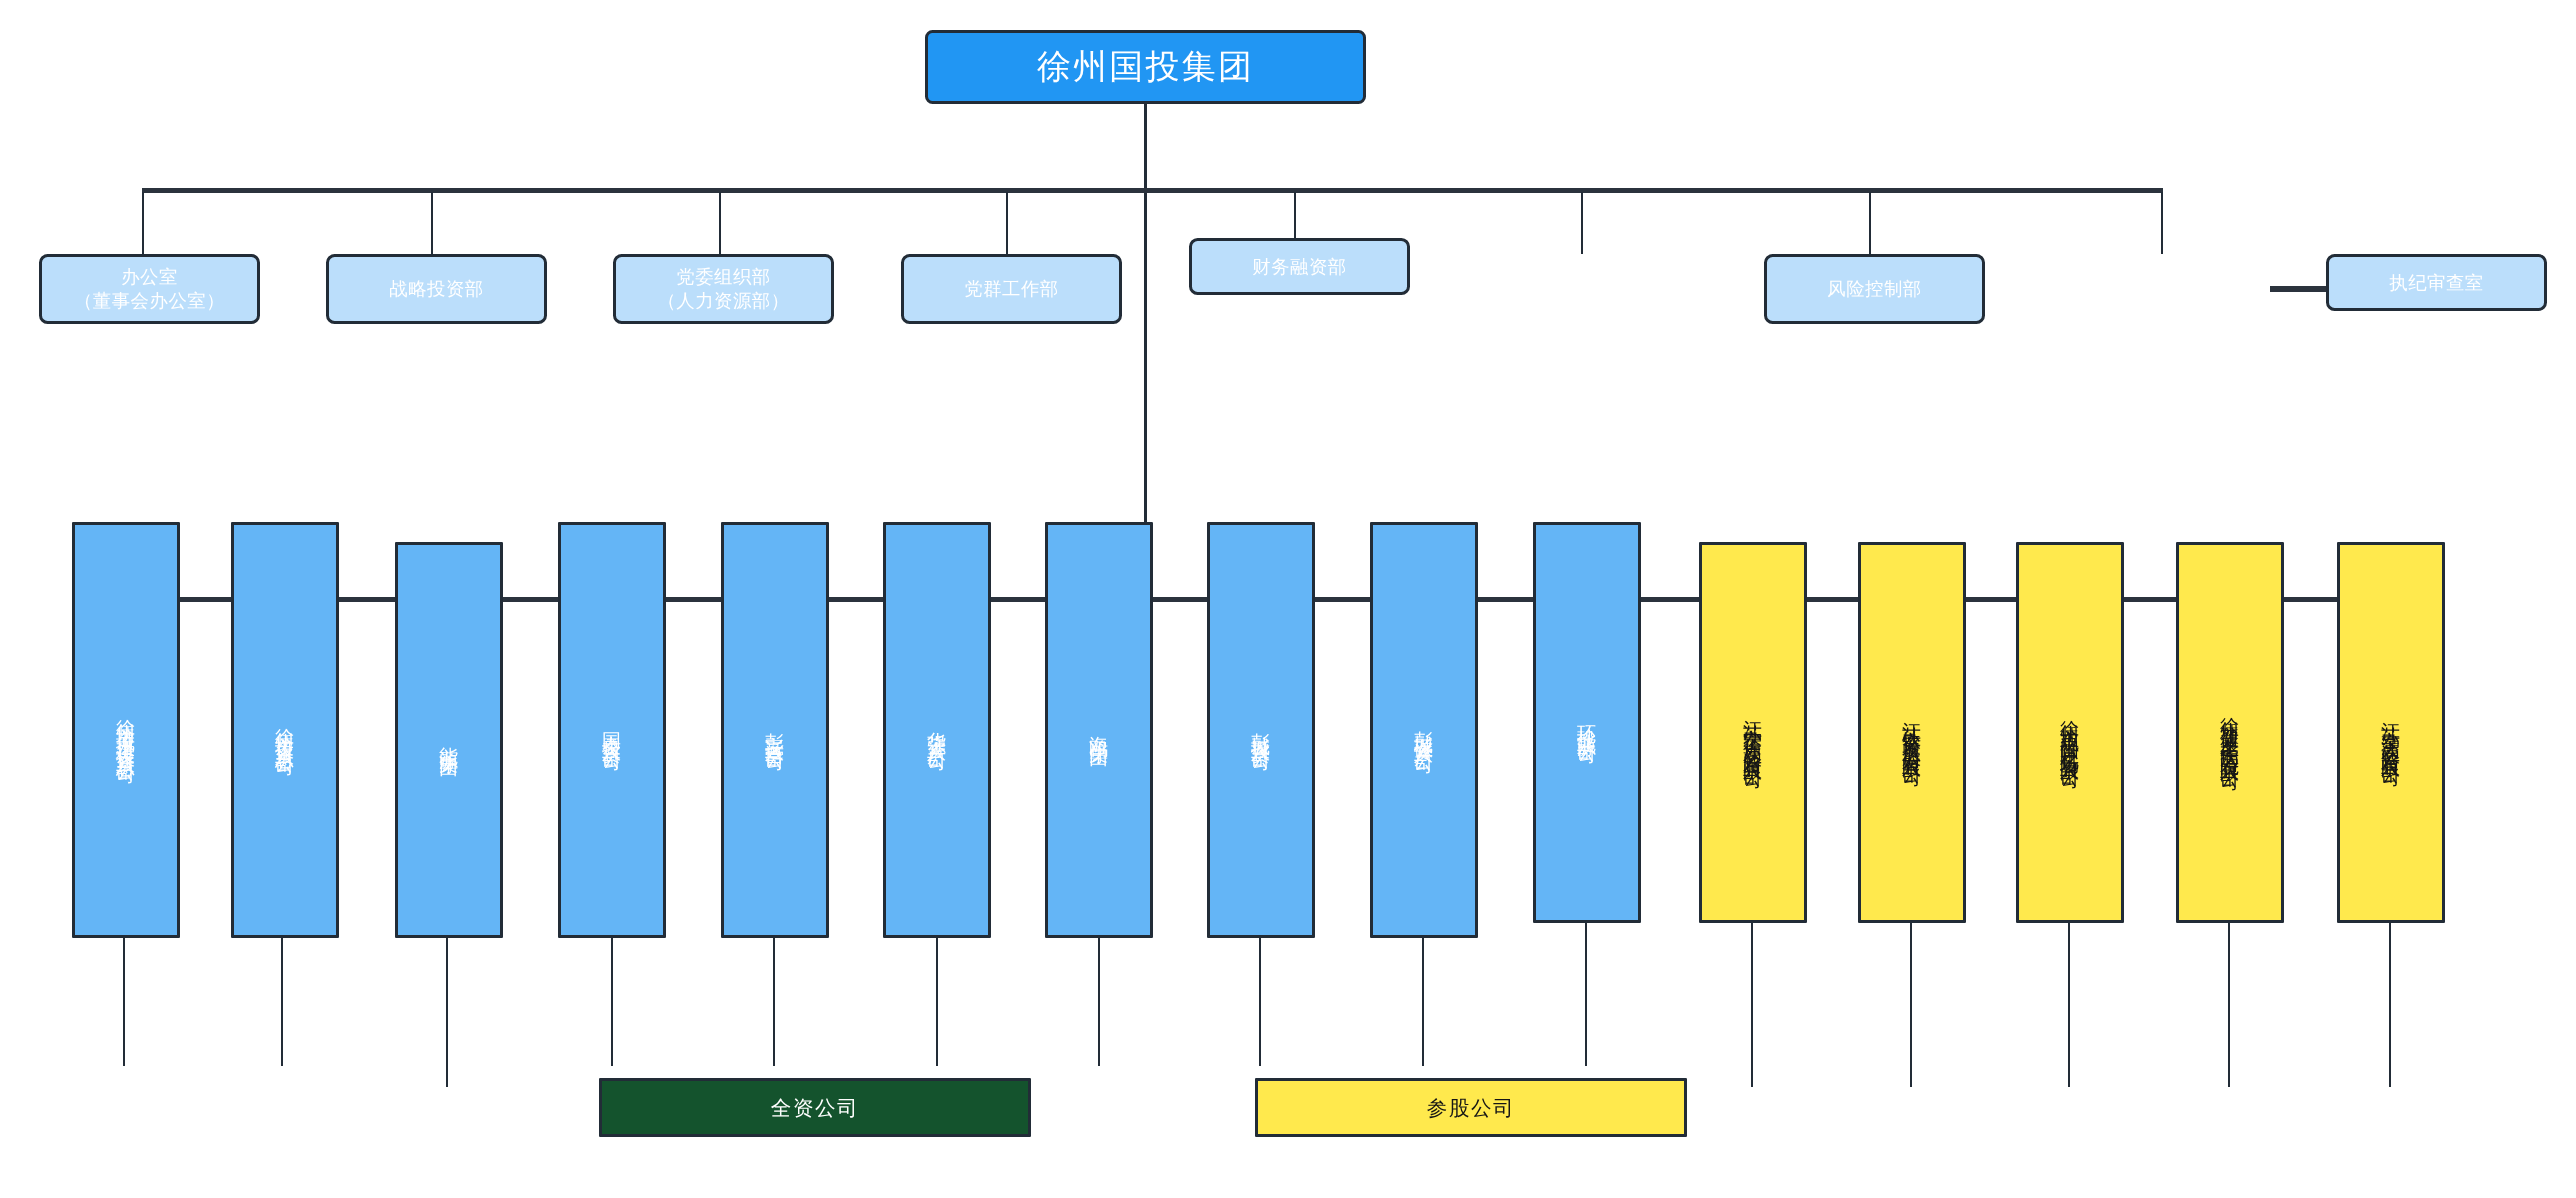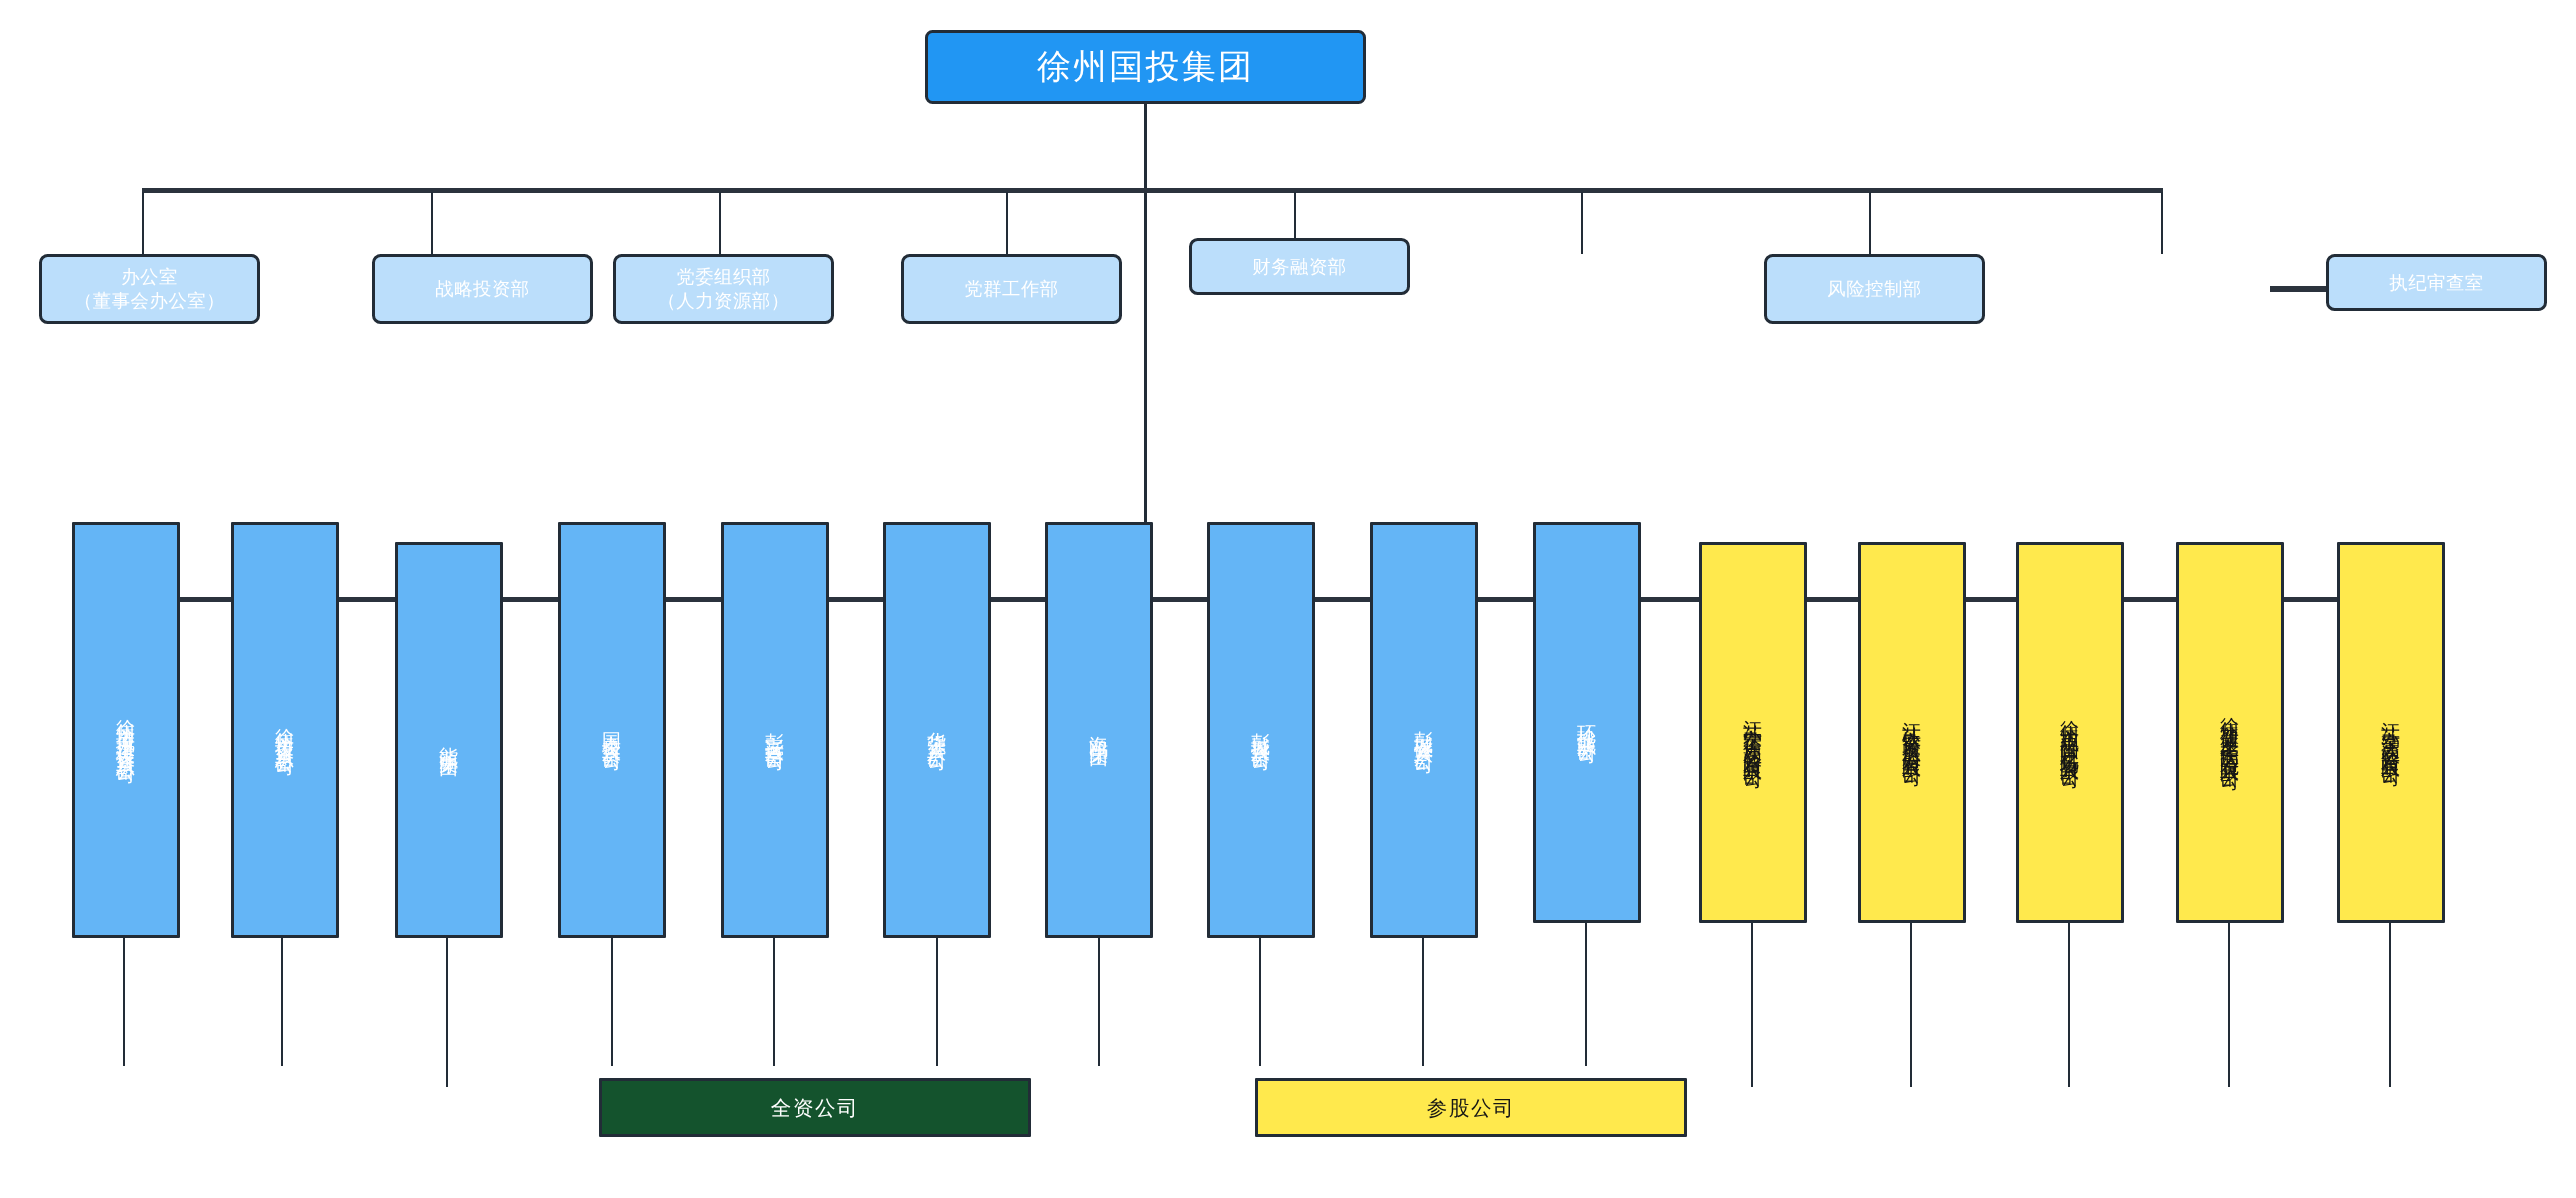--- a/index.html
+++ b/index.html
@@ -136,21 +136,21 @@
   <div class="conn-thin-v" style="left:1294px; top:192px; height:62px;"></div>
   <div class="conn-thin-v" style="left:1581px; top:192px; height:62px;"></div>
   <div class="conn-thin-v" style="left:1869px; top:192px; height:62px;"></div>
   <div class="conn-thin-v" style="left:2161px; top:192px; height:62px;"></div>
 
   <div class="dept-node" style="left:39px; top:254px; width:221px; height:70px;text-align:right;">
     <span>办公室</span>
     <span class="line2">（董事会办公室）</span>
   </div>
 
-  <div class="dept-node" style="left:326px; top:254px; width:221px; height:70px;margin-left:46px;">
+  <div class="dept-node" style="left:326px; top:254px; width:221px; height:70px;">
     <span>战略投资部</span>
 
   </div>
 
   <div class="dept-node" style="left:613px; top:254px; width:221px; height:70px;">
     <span>党委组织部</span>
     <span class="line2">（人力资源部）</span>
   </div>
 
   <div class="dept-node" style="left:901px; top:254px; width:221px; height:70px;">

